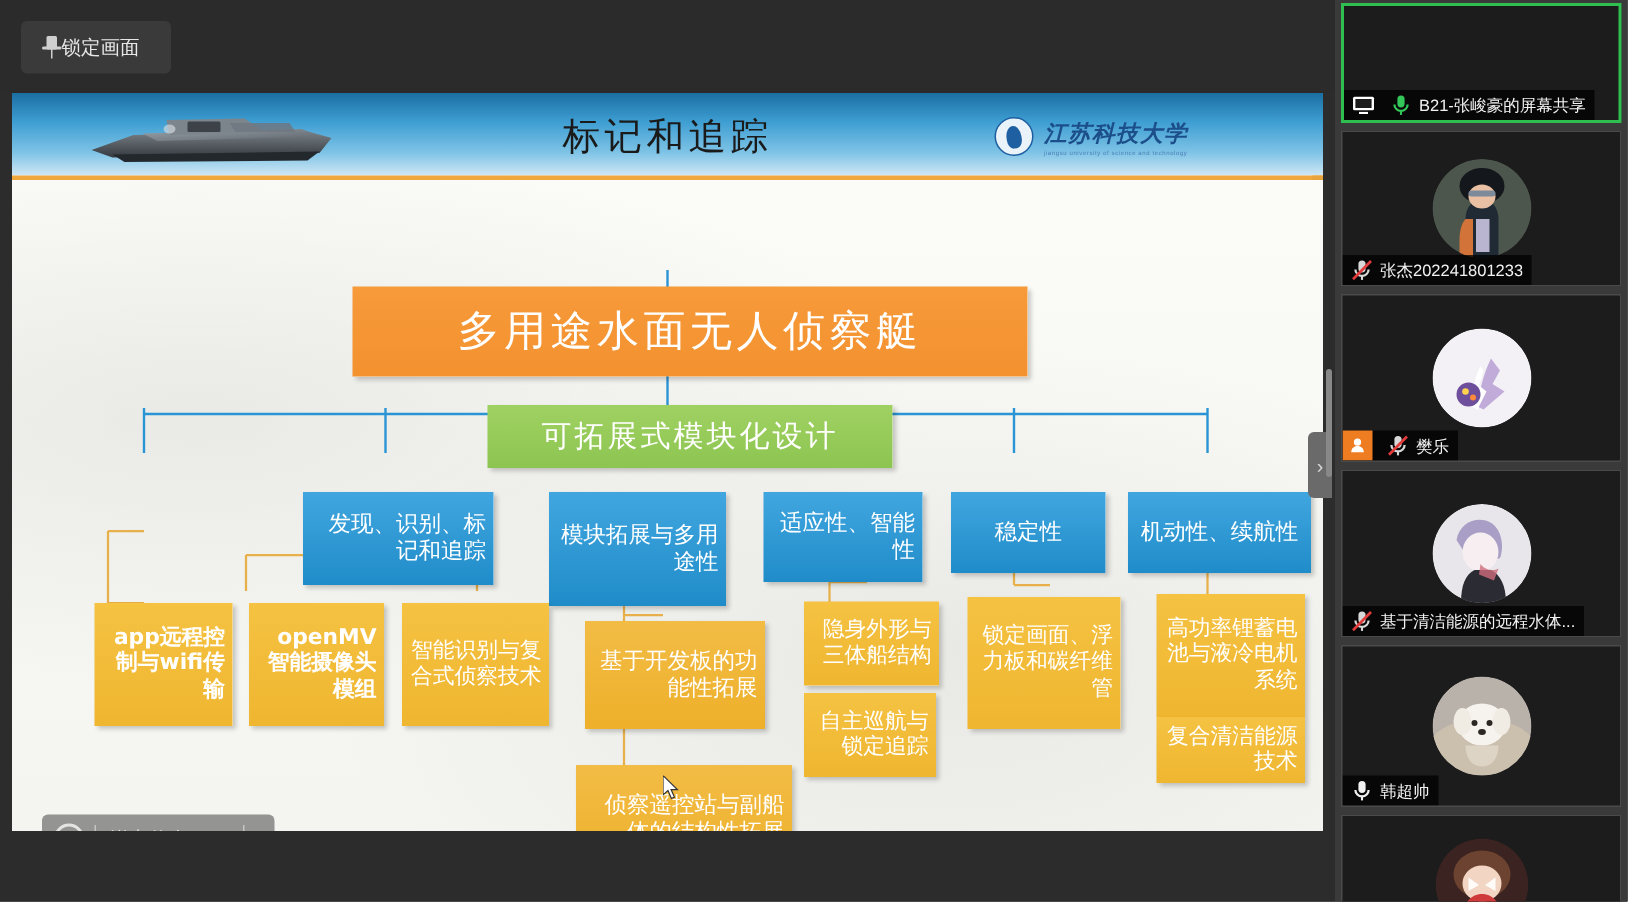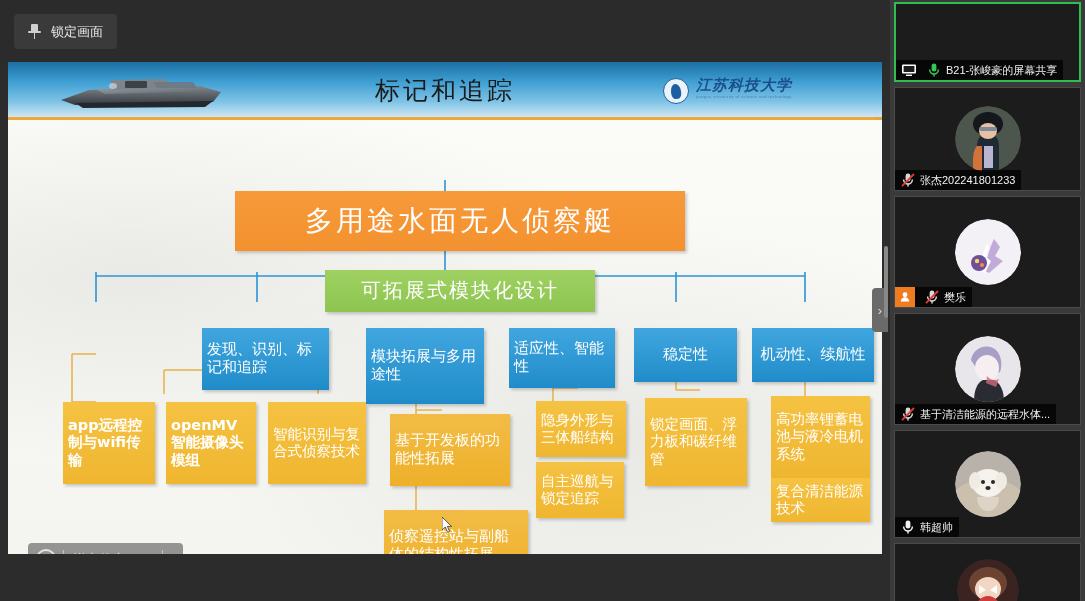--- a/index.html
+++ b/index.html
@@ -21,21 +21,21 @@
   
   #top-strip {
     position: absolute; left: 0; top: 0; width: 890px; height: 62px;
     background: #2b2b2b;
   }
   #lock-btn {
     position: absolute; left: 14px; top: 14px;
     height: 35px; min-width: 100px;
     background: #3a3a3a;
     border-radius: 4px;
-    display: flex; align-items: center; gap: 10px;
+    display: flex; align-items: center; gap: 0;
     padding: 0 14px;
     color: #e8e8e8; font-size: 13px;
     cursor: pointer;
   }
   #lock-btn .pin { width: 13px; height: 15px; position: relative; flex: none; }
   #lock-btn .pin::before {
     content: ""; position: absolute; left: 3px; top: 0;
     width: 7px; height: 9px; background: #cfcfcf; border-radius: 1px;
   }
   #lock-btn .pin::after {
@@ -63,21 +63,21 @@
     position: absolute; left: 45px; top: 14px; width: 175px; height: 36px;
   }
   #slide-title {
     position: absolute; left: 0; top: 12px; width: 874px;
     text-align: center;
     font-family: "Liberation Serif","DejaVu Serif",serif;
     font-size: 25px; color: #1a1a1a; letter-spacing: 3px;
   }
   #logo-wrap {
     position: absolute; right: 90px; top: 16px;
-    display: flex; align-items: flex-start; gap: 7px;
+    display: flex; align-items: flex-end; gap: 7px;
   }
   #logo-seal {
     width: 26px; height: 26px; border-radius: 50%;
     border: 1.4px solid #1d5fa0; position: relative; flex: none;
     background: #eaf3fa;
   }
   #logo-seal::after {
     content: ""; position: absolute; left: 7px; top: 5px;
     width: 10px; height: 15px; background: #1d5fa0;
     border-radius: 50% 50% 40% 40%;
@@ -106,21 +106,21 @@
       radial-gradient(ellipse at 14% 36%, rgba(210,212,208,.40) 0%, rgba(253,253,251,0) 46%),
       radial-gradient(ellipse at 70% 72%, rgba(205,208,203,.34) 0%, rgba(253,253,251,0) 48%),
       linear-gradient(180deg,#fbfbf8 0%, #f4f4f0 100%);
   }
 
   
   .node {
     position: absolute;
     color: #ffffff;
     display: flex; align-items: center; justify-content: center;
-    text-align: left;
+    text-align: right;
     line-height: 1.18;
     box-shadow: 2px 2px 3px rgba(0,0,0,.20);
     padding: 14px 5px;
     font-family: "DejaVu Sans","Liberation Sans", sans-serif;
   }
   .node.blue   { background: linear-gradient(180deg,#41a6df 0%, #1f8cc9 100%); }
   .node.green  { background: linear-gradient(180deg,#9fd162 0%, #8dc551 100%); }
   .node.orange { background: linear-gradient(180deg,#f79a3a 0%, #f3912f 100%); }
   .node.amber  { background: linear-gradient(180deg,#f5c242 0%, #efb630 100%); }
   .node.amber2 { background: linear-gradient(180deg,#f2bc45 0%, #eeb02a 100%); }

